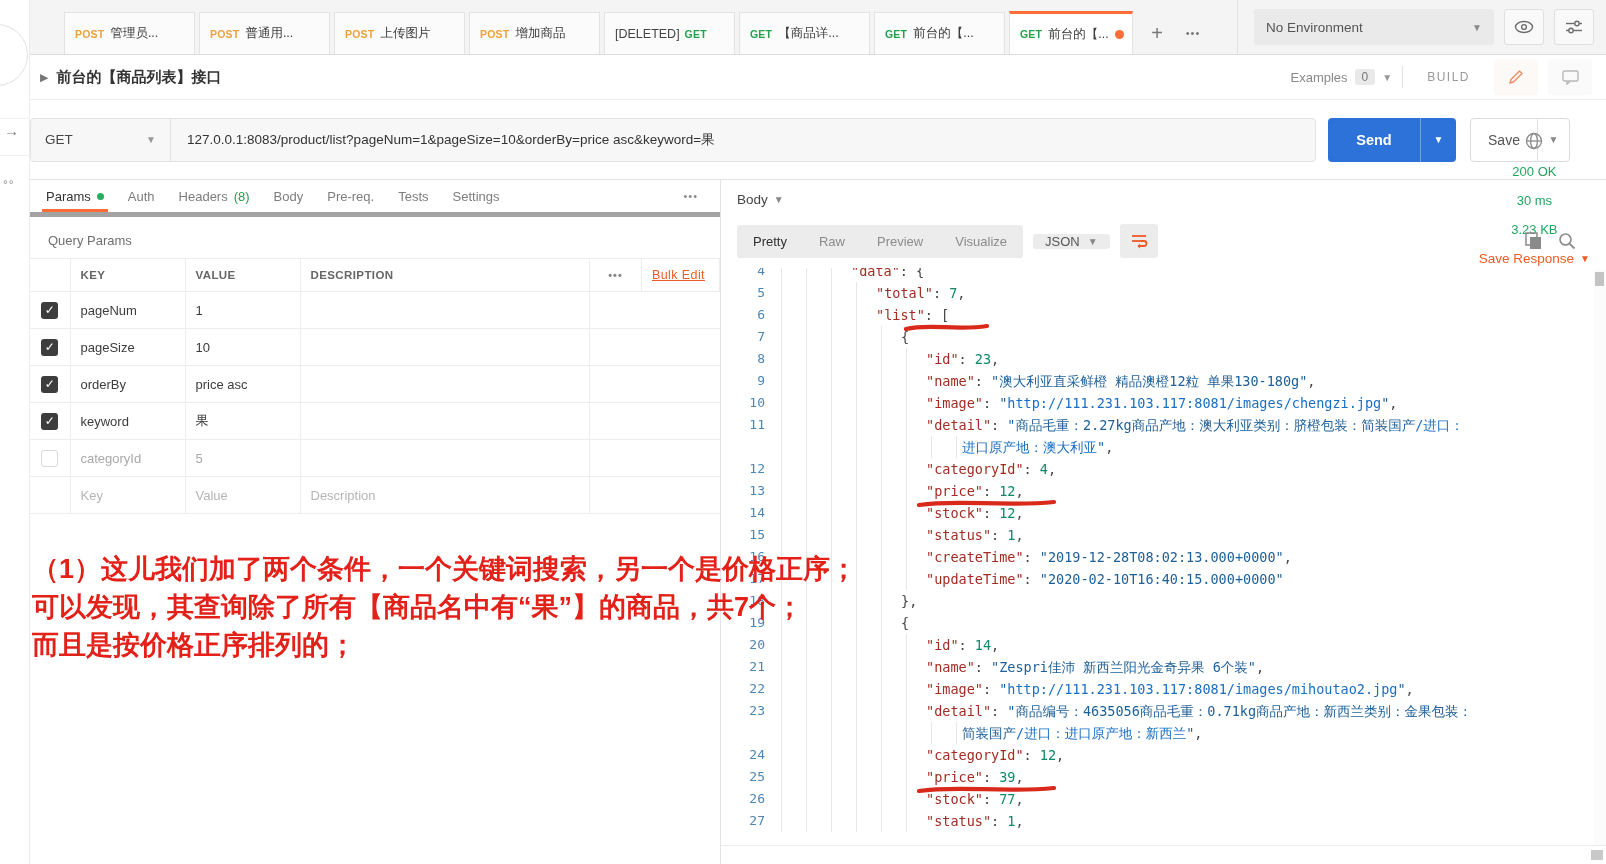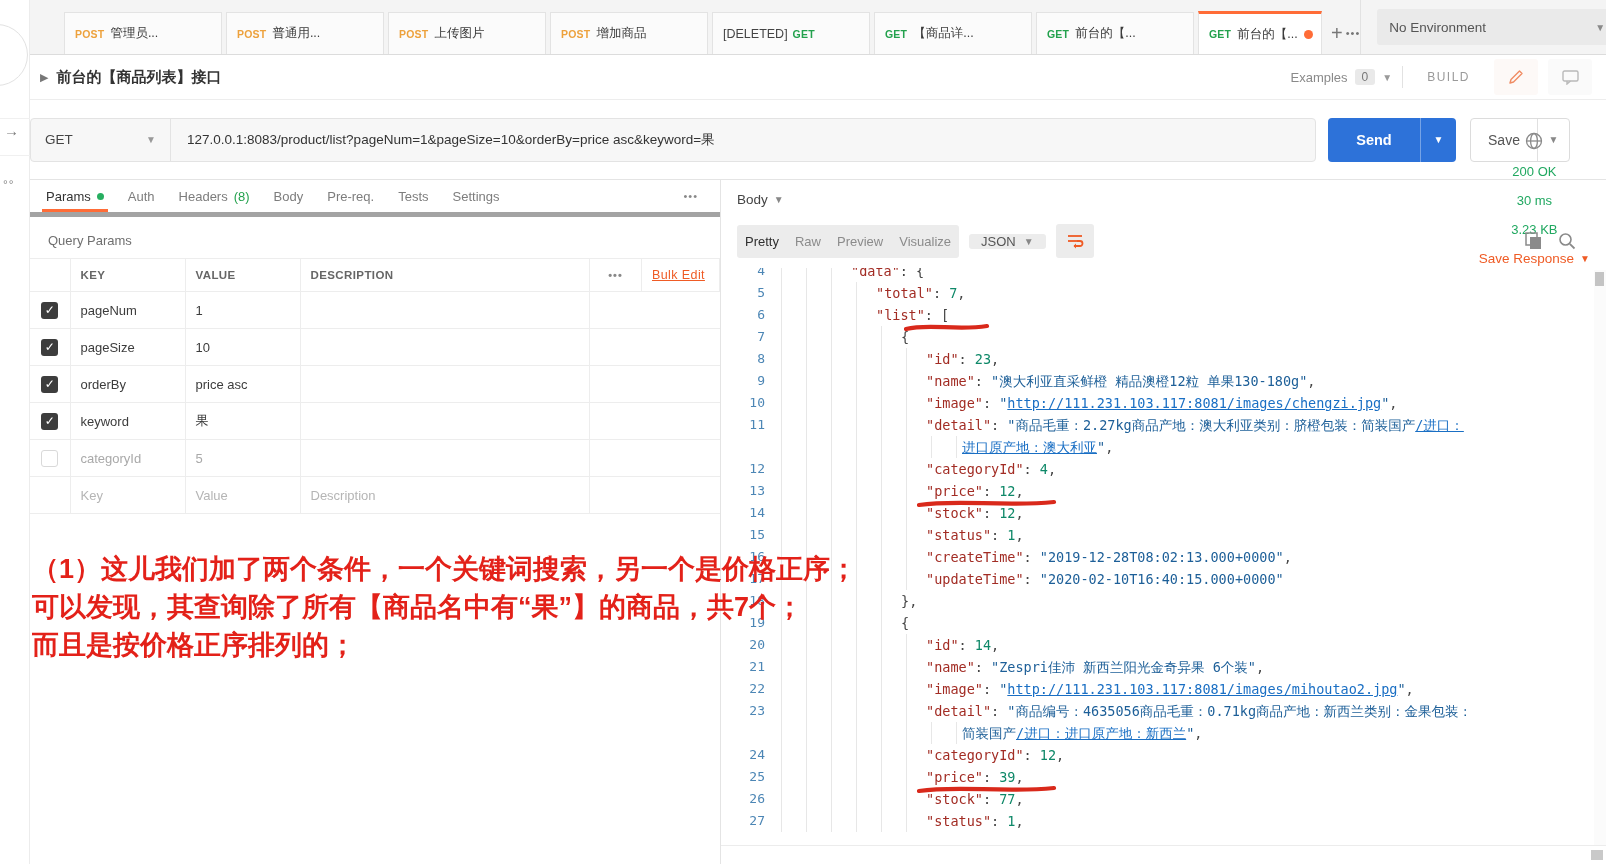--- a/index.html
+++ b/index.html
@@ -10,21 +10,21 @@
   .rail { position:absolute; left:0; top:0; width:30px; height:864px; background:#fff; border-right:1px solid #ececec; z-index:5; }
   .rail-circle { position:absolute; left:-34px; top:24px; width:62px; height:62px; border-radius:50%; border:1px solid #e2e2e2; background:#fff; }
   .rail-arrow { position:absolute; left:4px; top:122px; color:#7a7a7a; font-size:15px; }
   .rail-divider1 { position:absolute; left:0; top:118px; width:30px; border-top:1px solid #f0f0f0; }
   .rail-divider2 { position:absolute; left:0; top:155px; width:30px; border-top:1px solid #f0f0f0; }
   .rail-dots { position:absolute; left:3px; top:178px; color:#8a8a8a; font-size:12px; letter-spacing:1px; }
 
   
   .tabbar { position:absolute; left:30px; top:0; right:0; height:55px; background:#f4f4f4; border-bottom:1px solid #dcdcdc; display:flex; align-items:flex-end; }
   .tabstrip { display:flex; align-items:flex-end; height:100%; padding-left:34px; }
-  .tab { width:158px; height:42px; background:#fbfbfb; border:1px solid #e3e3e3; border-bottom:none; margin-right:4px; display:flex; align-items:center; padding:0 10px; white-space:nowrap; overflow:hidden; cursor:pointer; }
+  .tab { width:131px; height:42px; background:#fbfbfb; border:1px solid #e3e3e3; border-bottom:none; margin-right:4px; display:flex; align-items:center; padding:0 10px; white-space:nowrap; overflow:hidden; cursor:pointer; }
   .tab.active { background:#fff; border-top:3px solid #ff6c37; height:43px; width:124px; }
   .t-method { font-size:10.5px; font-weight:bold; margin-right:6px; letter-spacing:.2px; }
   .m-get { color:#23a14d; } .m-post { color:#eda13c; }
   .t-prefix { font-size:12.5px; color:#444; margin-right:5px; }
   .t-label { font-size:12.5px; color:#3b3b3b; }
   .t-dot { width:9px; height:9px; border-radius:50%; background:#ff6c37; margin-left:6px; flex:0 0 auto; }
   .tab-add { width:32px; height:34px; margin:0 2px 4px 4px; border:1px solid transparent; display:flex; align-items:center; justify-content:center; font-size:20px; color:#777; cursor:pointer; }
   .tab-more { width:36px; height:34px; margin-bottom:4px; display:flex; align-items:center; justify-content:center; font-size:11px; color:#777; letter-spacing:1px; cursor:pointer; }
   .env-zone { margin-left:auto; display:flex; align-items:center; height:100%; padding:0 12px 0 16px; border-left:1px solid #e2e2e2; gap:10px; }
   .env-select { width:240px; height:36px; background:#eaeaea; border-radius:3px; display:flex; align-items:center; padding:0 12px; font-size:13.5px; color:#555; cursor:pointer; }
@@ -98,35 +98,35 @@
   .resp-meta { height:38px; display:flex; align-items:center; padding:0 16px; }
   .body-label { font-size:13.5px; color:#444; display:flex; align-items:center; gap:6px; cursor:pointer; }
   .body-label .caret { font-size:10px; color:#888; }
   .meta-right { margin-left:auto; display:flex; align-items:center; gap:14px;flex-direction:column; }
   .meta-green { color:#20a860; font-size:13px; }
   .save-resp { color:#ef5b25; font-size:13.5px; display:flex; align-items:center; gap:6px; cursor:pointer; }
   .save-resp .caret { font-size:10px; }
 
   .view-bar { height:46px; display:flex; align-items:center; padding:0 16px; gap:10px; }
   .seg { display:flex; background:#ececec; border-radius:3px; overflow:hidden; }
-  .seg .seg-item { padding:9px 8px; font-size:13px; color:#8b8b8b; cursor:pointer; }
+  .seg .seg-item { padding:9px 16px; font-size:13px; color:#8b8b8b; cursor:pointer; }
   .seg .seg-item.active { color:#2f2f2f; }
   .fmt-sel { background:#ececec; border-radius:3px; padding:0 12px; font-size:13px; color:#555; display:flex; align-items:center; gap:8px; cursor:pointer; }
   .fmt-sel .caret { font-size:10px; color:#888; }
   .wrap-btn { background:#ececec; border-radius:3px; width:38px; height:34px; display:flex; align-items:center; justify-content:center; cursor:pointer; }
   .view-right { margin-left:auto; display:flex; align-items:center; gap:16px; padding-right:14px; }
 
   
   .code-area { position:absolute; left:0; top:88px; right:12px; bottom:19px; overflow:hidden; font-family:"DejaVu Sans Mono", monospace; font-size:13.5px; }
   .crow { position:relative; display:flex; height:22px; line-height:22px; white-space:nowrap; }
   .crow:first-child { margin-top:-8px; }
   .gutter { flex:0 0 60px; text-align:right; padding-right:16px; color:#4c86b5; font-size:13px; }
   .ind { flex:0 0 auto; background-image:repeating-linear-gradient(to right,#e7e7e7 0,#e7e7e7 1px,transparent 1px,transparent 25px); }
   .tok-k { color:#a22c24; } .tok-p { color:#444; } .tok-n { color:#0e8868; }
-  .tok-s { color:#1d5f98; } .tok-l { color:#1a6fc4; text-decoration:underline; cursor:pointer; }
+  .tok-s { color:#1d5f98; } .tok-l { color:#1a6fc4; cursor:pointer; }
   .mark { position:absolute; bottom:-7px; z-index:6; pointer-events:none; }
   .mark-short { left:183px; width:86px; } .mark-long { left:196px; width:140px; }
 
   .v-scroll { position:absolute; right:0; top:90px; bottom:19px; width:12px; background:#fbfbfb; }
   .v-thumb { position:absolute; right:2px; top:2px; width:9px; height:14px; background:#c4c4c4; }
   .bottom-strip { position:absolute; left:0; right:0; bottom:0; height:19px; background:#fff; border-top:1px solid #ececec; }
   .corner-nub { position:absolute; right:3px; bottom:4px; width:12px; height:10px; background:#c9c9c9; }
 
   svg { display:block; }
 </style>

